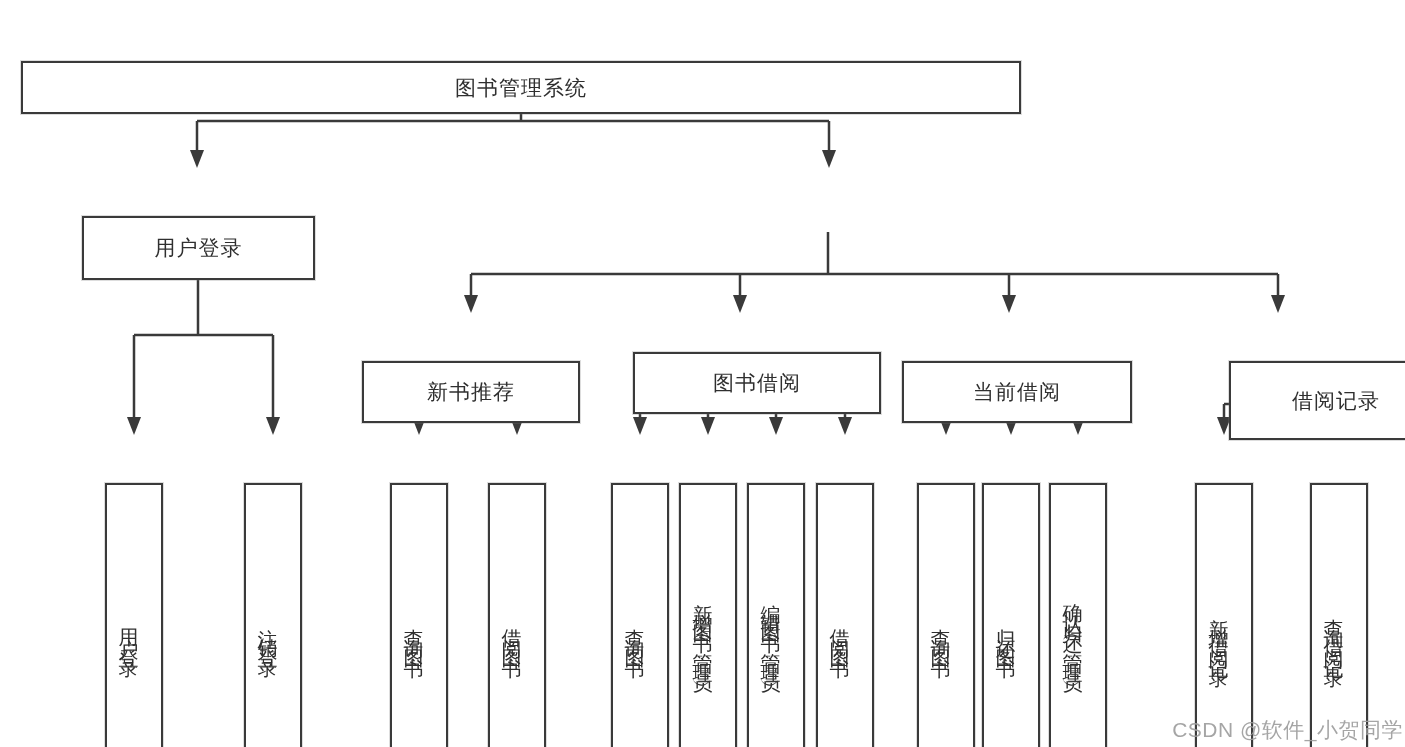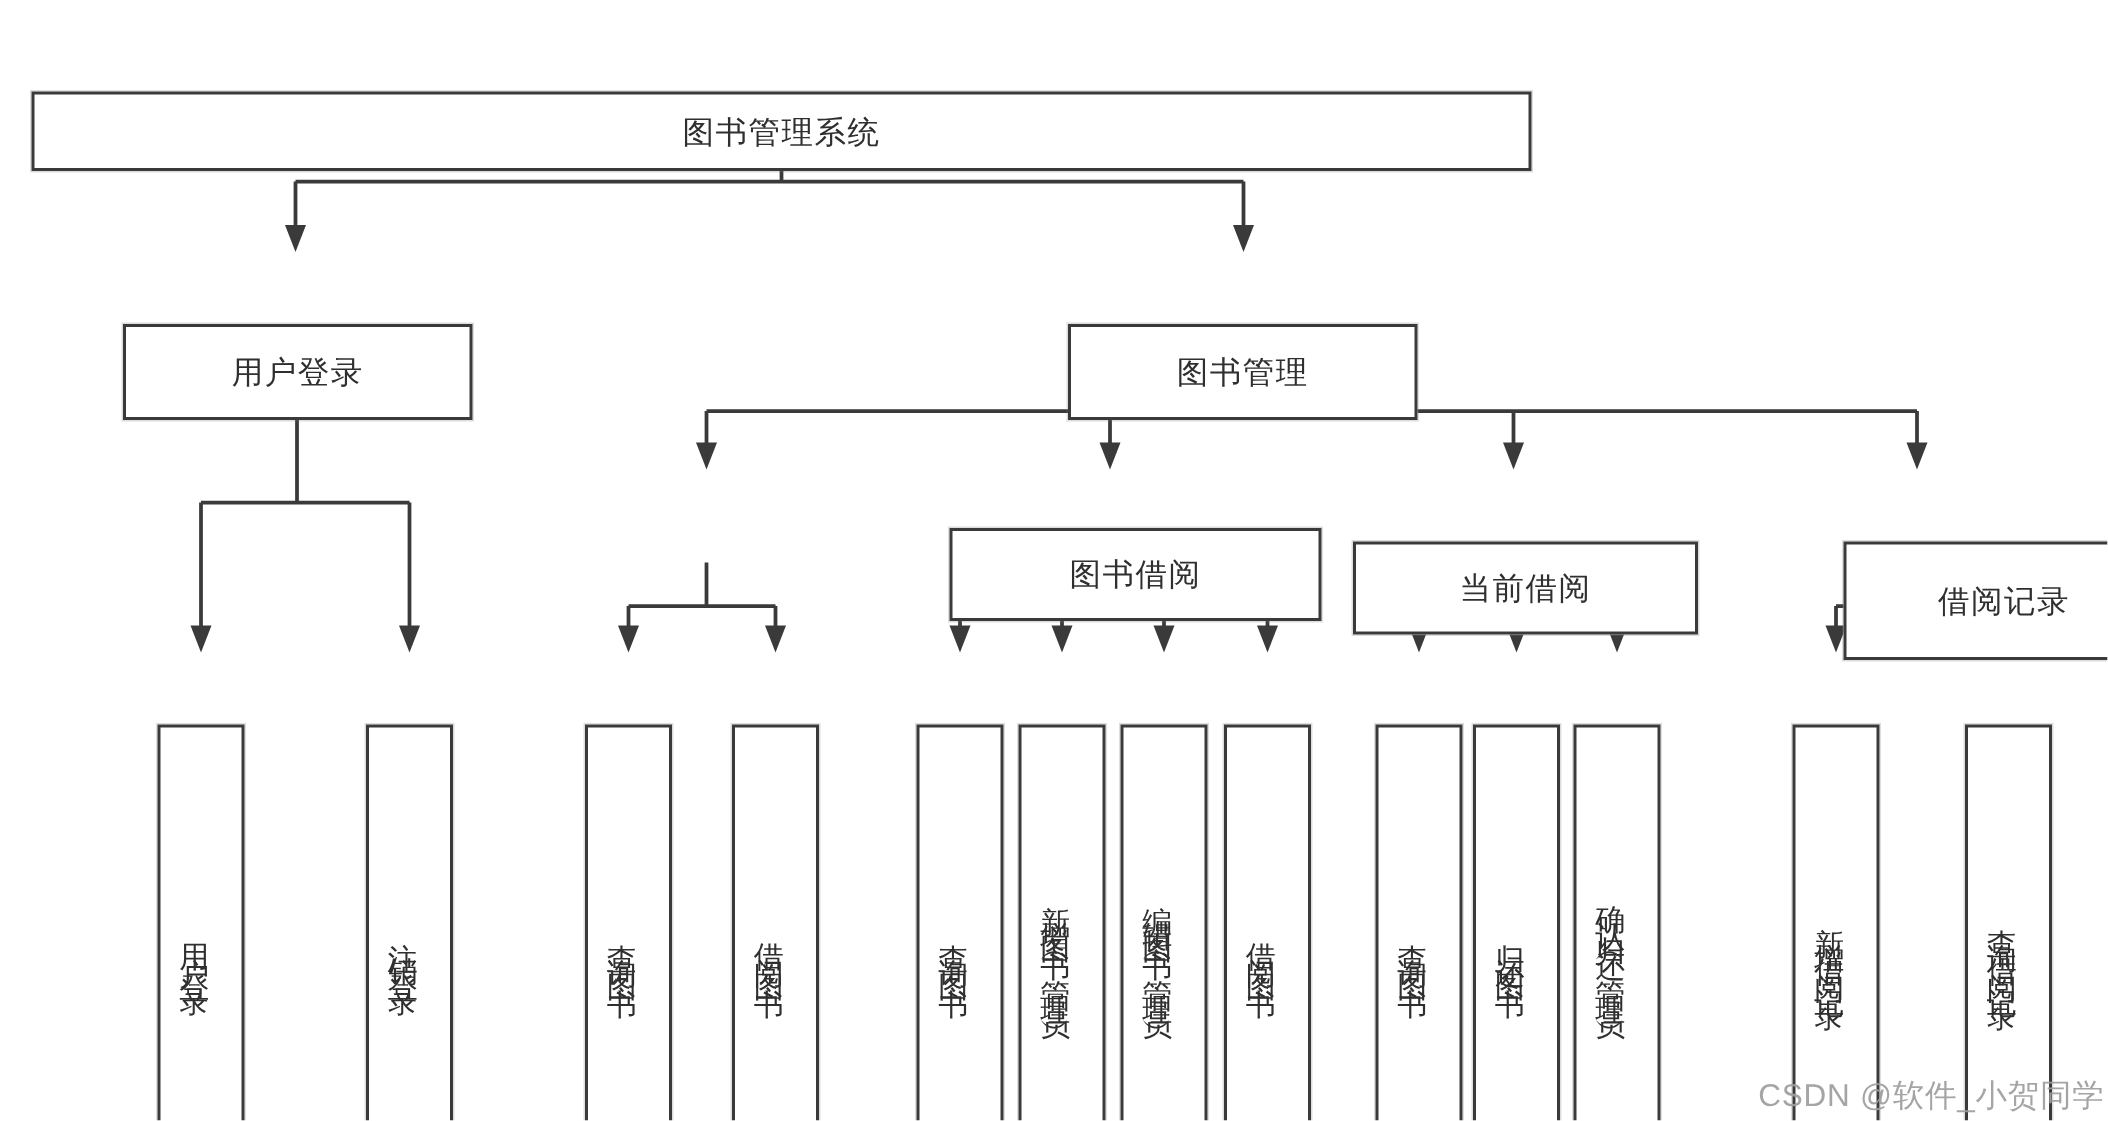--- a/index.html
+++ b/index.html
@@ -61,22 +61,22 @@
       <polygon points="1004,417 1018,417 1011,435"></polygon>
       <polygon points="1071,417 1085,417 1078,435"></polygon>
       <polygon points="1217,417 1231,417 1224,435"></polygon>
       <polygon points="1332,417 1346,417 1339,435"></polygon>
     </g>
   </svg>
 
   <div class="node" style="left:21px; top:13px; width:1000px; height:53px;">图书管理系统</div>
 
   <div class="node" style="left:82px; top:168px; width:233px; height:64px;">用户登录</div>
-  <div class="node" style="left:712px; top:168px; width:233px; height:64px;">图书管理</div>
 
+  <div class="node" style="left:362px; top:313px; width:218px; height:62px;">新书推荐</div>
   <div class="node" style="left:633px; top:304px; width:248px; height:62px;text-align:center;">图书借阅</div>
   <div class="node" style="left:902px; top:313px; width:230px; height:62px;">当前借阅</div>
   <div class="node" style="left:1229px; top:313px; width:214px; height:79px;">借阅记录</div>
 
   <div class="node leaf" style="left:105px; top:435px; width:58px; height:300px;">用户登录</div>
   <div class="node leaf" style="left:244px; top:435px; width:58px; height:300px;">注销登录</div>
 
   <div class="node leaf" style="left:390px; top:435px; width:58px; height:300px;">查询图书</div>
   <div class="node leaf" style="left:488px; top:435px; width:58px; height:300px;">借阅图书</div>
 

